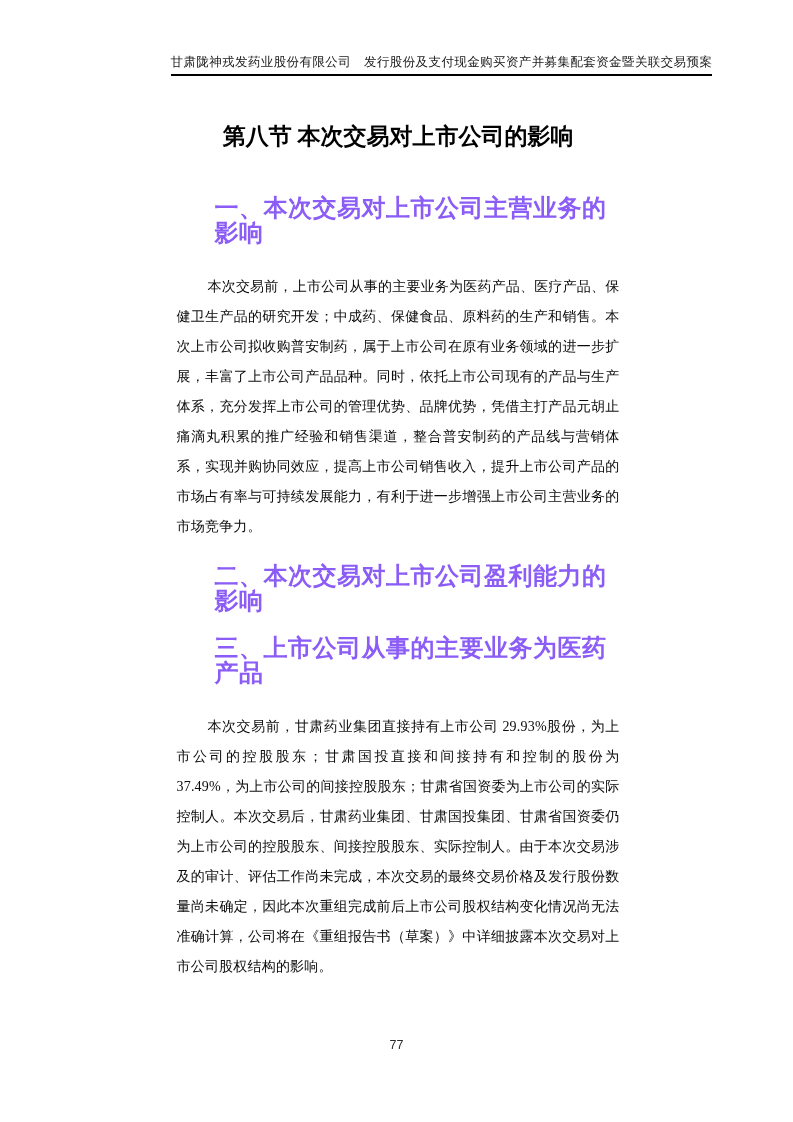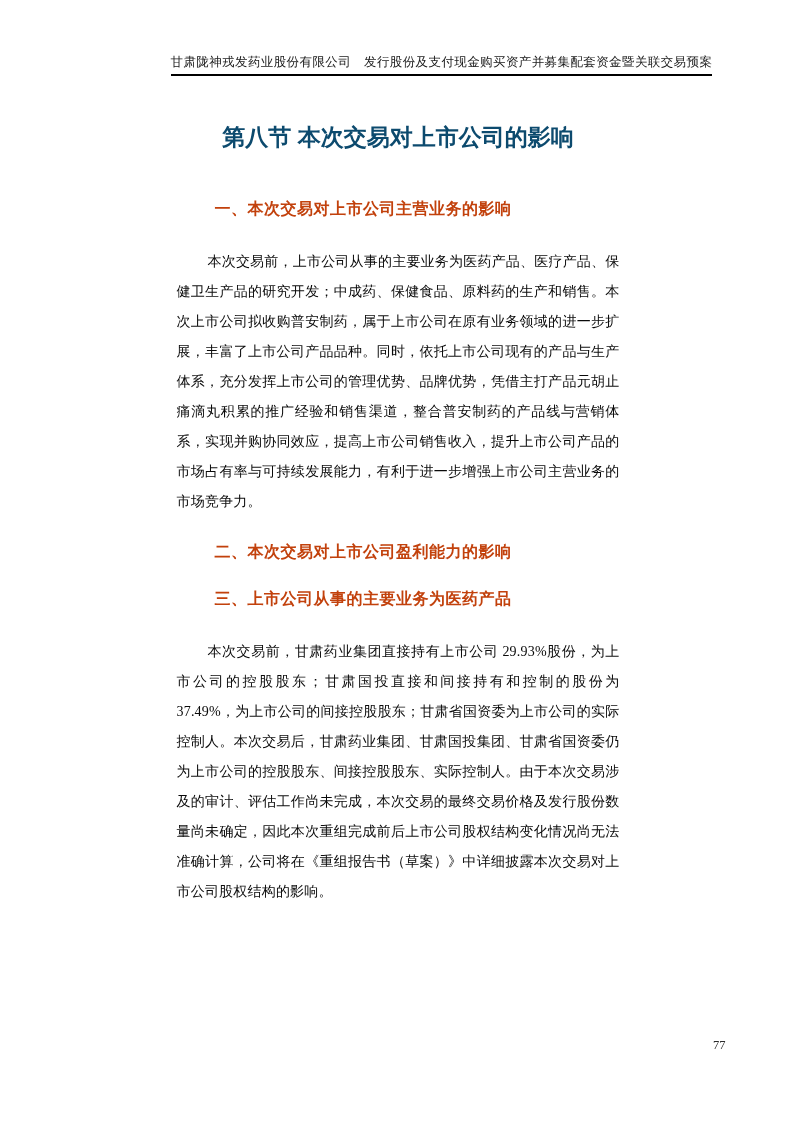--- a/index.html
+++ b/index.html
@@ -26,57 +26,57 @@
     letter-spacing: 0.4px;
     white-space: nowrap;
     color: #1a1a1a;
     border-bottom: 2px solid #000000;
     padding-bottom: 4px;
     line-height: 16px;
   }
   .doc-title {
     margin: 46px 0 0 0;
     text-align: center;
-    font-family: Liberation Sans, sans-serif;
+    font-family: Liberation Serif, serif;
     font-weight: 700;
     font-size: 23px;
     line-height: 30px;
-    color: #0c4a6e;
+    color: #000000;
   }
   .section-heading {
     margin: 22px 0 0 38px;
     font-family: Liberation Serif, serif;
     font-weight: 700;
-    font-size: 16px;
+    font-size: 24px;
     line-height: 25px;
     letter-spacing: 0.5px;
-    color: #c2410c;
+    color: #8b5cf6;
   }
   .section-heading.first {
     margin-top: 44px;
   }
   .body-paragraph {
     margin: 26px 0 0 0;
     font-size: 14px;
     line-height: 30px;
     text-align: justify;
     text-justify: inter-ideograph;
     text-indent: 31px;
     color: #0a0a0a;
     letter-spacing: 0.2px;
   }
   .page-number {
     position: absolute;
     left: 0;
     right: 0;
     top: 1038px;
-    text-align: right;
+    text-align: center;
     font-size: 12.5px;
     color: #2b2b2b;
-    font-family: Liberation Serif, serif;
+    font-family: Liberation Sans, sans-serif;
   }
 </style>
 </head>
 <body>
 
 <div class="page">
 
   <div>
     <span class="doc-header">甘肃陇神戎发药业股份有限公司　发行股份及支付现金购买资产并募集配套资金暨关联交易预案</span>
   </div>

